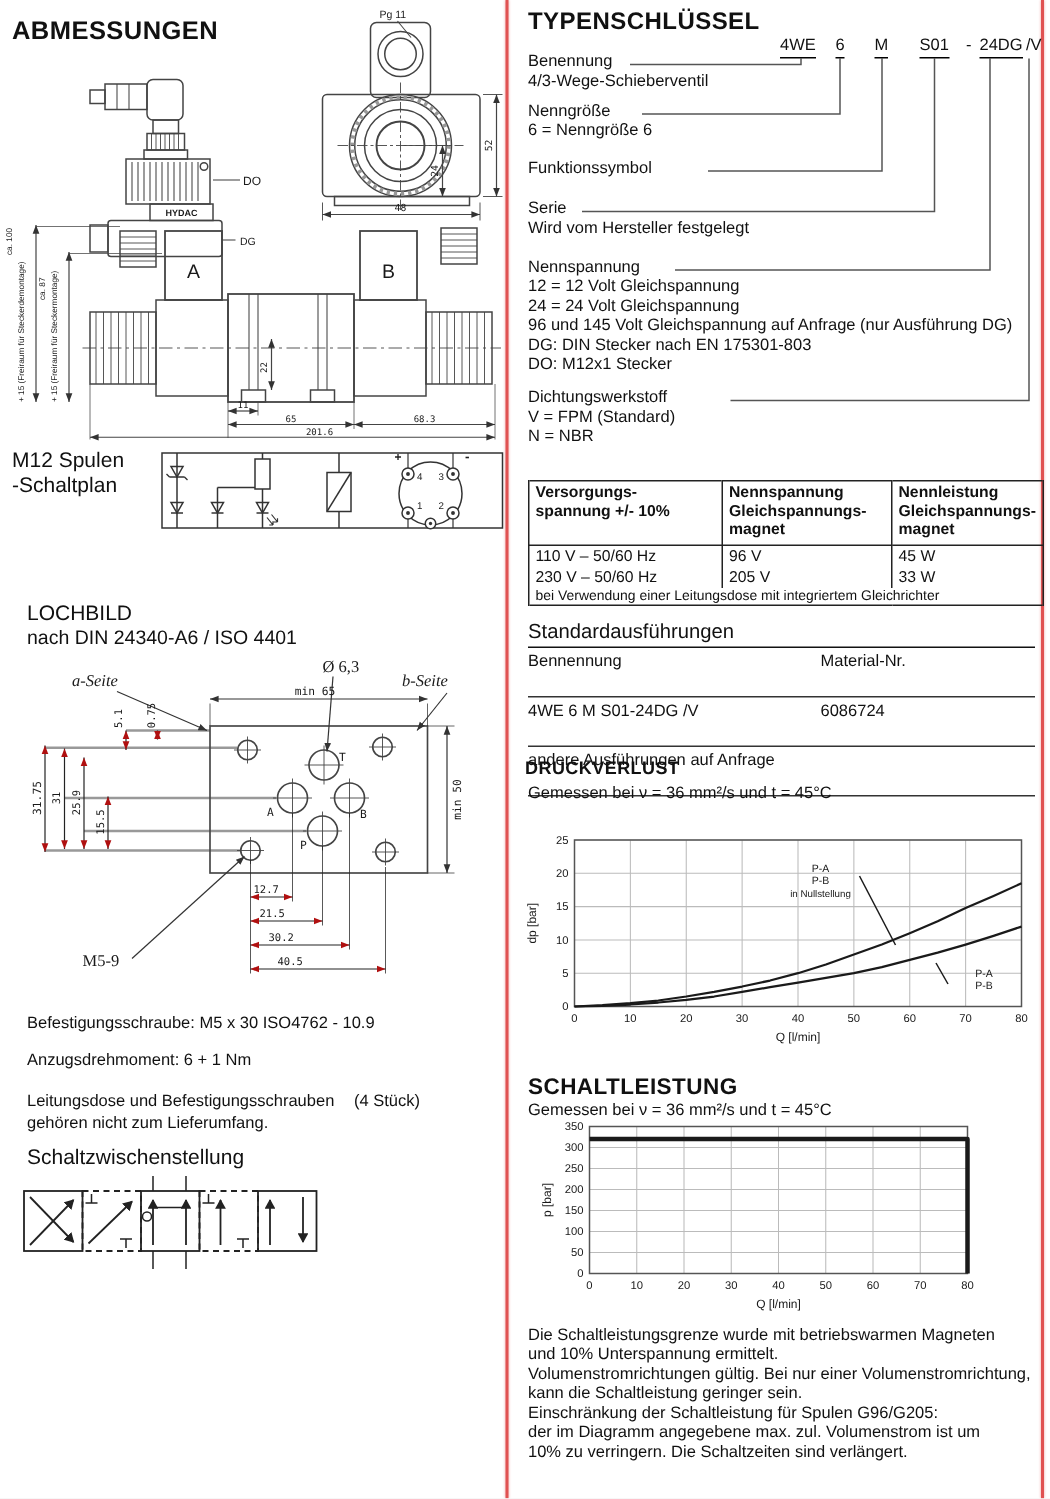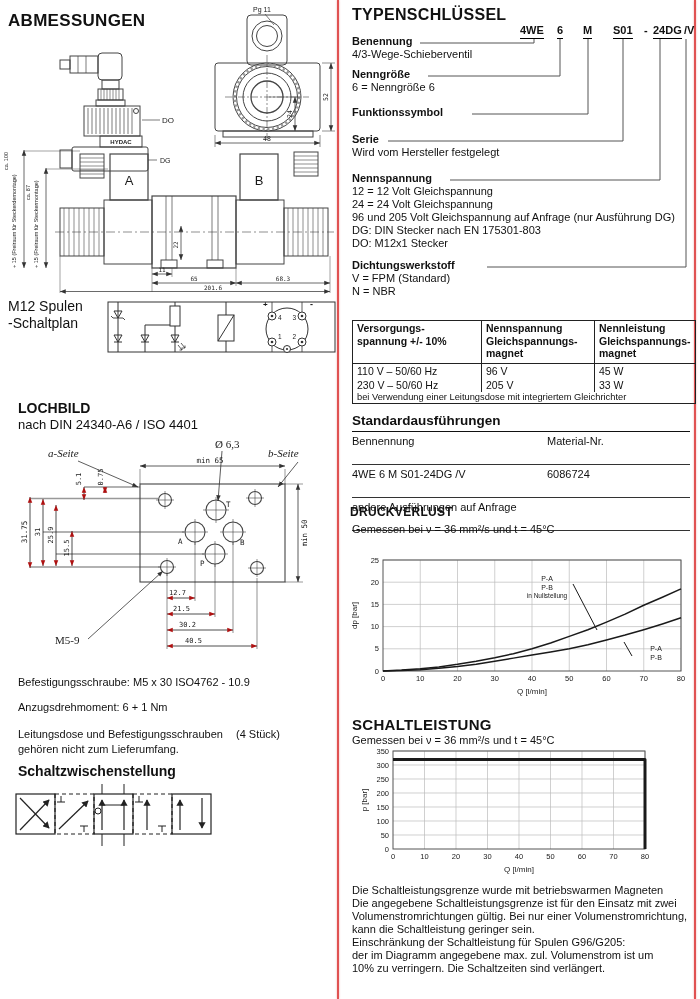--- a/index.html
+++ b/index.html
@@ -1,18 +1,18 @@
 <!DOCTYPE html>
 <html><head>
 <meta charset="utf-8">
 <style>
   html,body{margin:0;padding:0;background:#f2f2f2}
   .page{position:relative;width:700px;height:999px;background:#fff;font-family:"Liberation Sans",sans-serif;color:#111;overflow:hidden;margin:0 auto}
   .ab{position:absolute}
-  .b{font-weight:bold}
+  .b{font-weight:normal}
   .h1{font-size:16px;font-weight:bold;letter-spacing:.3px;white-space:nowrap}
   .t11{font-size:11px;line-height:13px;white-space:nowrap}
   .t13{font-size:13px;white-space:nowrap}
   .t14{font-size:14px;white-space:nowrap}
   .redline{position:absolute;top:0;width:2px;height:999px;background:#e05252;box-shadow:0 0 2px #eda0a0}
   svg{position:absolute;overflow:visible}
   svg text{font-family:"Liberation Sans",sans-serif;fill:#1a1a1a}
   svg text.mono{font-family:"DejaVu Sans Mono",monospace}
   svg text.ser{font-family:"Liberation Serif",serif}
   .vt{border-collapse:collapse;border:1.5px solid #222;font-size:10.5px}
@@ -334,21 +334,21 @@
     <div class="ab t11" style="left:2px;top:48px">4/3-Wege-Schieberventil</div>
     <div class="ab b t11" style="left:2px;top:68px">Nenngröße</div>
     <div class="ab t11" style="left:2px;top:81px">6 = Nenngröße 6</div>
     <div class="ab b t11" style="left:2px;top:106px">Funktionssymbol</div>
     <div class="ab b t11" style="left:2px;top:133px">Serie</div>
     <div class="ab t11" style="left:2px;top:146px">Wird vom Hersteller festgelegt</div>
     <div class="ab b t11" style="left:2px;top:172px">Nennspannung</div>
     <div class="ab" style="left:2px;top:185px">
       <div class="t11">12 = 12 Volt Gleichspannung</div>
       <div class="t11">24 = 24 Volt Gleichspannung</div>
-      <div class="t11">96 und 205 Volt Gleichspannung auf Anfrage (nur Ausführung DG)</div>
+      <div class="t11">96 und 145 Volt Gleichspannung auf Anfrage (nur Ausführung DG)</div>
       <div class="t11">DG: DIN Stecker nach EN 175301-803</div>
       <div class="t11">DO: M12x1 Stecker</div>
     </div>
     <div class="ab b t11" style="left:2px;top:259px">Dichtungswerkstoff</div>
     <div class="ab" style="left:2px;top:272px">
       <div class="t11">V = FPM (Standard)</div>
       <div class="t11">N = NBR</div>
     </div>
 
     <table class="vt ab" style="left:2px;top:320px">
@@ -475,21 +475,21 @@
         <line x1="43" y1="8" x2="295" y2="8" stroke="#bbb" stroke-width="0.7"></line>
         <text x="39" y="10.5" text-anchor="end" font-size="7.5">350</text>
         <rect x="43" y="8" width="252" height="98" fill="none" stroke="#555" stroke-width="1"></rect>
         <polyline points="43,16.400000000000006 295,16.400000000000006 295,106" fill="none" stroke="#1a1a1a" stroke-width="3" stroke-linejoin="round"></polyline>
         <text x="169" y="129" text-anchor="middle" font-size="8">Q [l/min]</text>
         <text transform="translate(17,57) rotate(-90)" text-anchor="middle" font-size="8">p [bar]</text>
       </svg>
 
     <div class="ab flines" style="left:2px;top:884px">
       <div>Die Schaltleistungsgrenze wurde mit betriebswarmen Magneten</div>
-      <div>Die angegebene Schaltleistungsgrenze ist für den Einsatz mit zwei</div>
+      <div>und 10% Unterspannung ermittelt.</div>
       <div>Volumenstromrichtungen gültig. Bei nur einer Volumenstromrichtung,</div>
       <div>kann die Schaltleistung geringer sein.</div>
       <div>Einschränkung der Schaltleistung für Spulen G96/G205:</div>
       <div>der im Diagramm angegebene max. zul. Volumenstrom ist um</div>
       <div>10% zu verringern. Die Schaltzeiten sind verlängert.</div>
     </div>
   </div>
 </div>
 
 </body></html>

